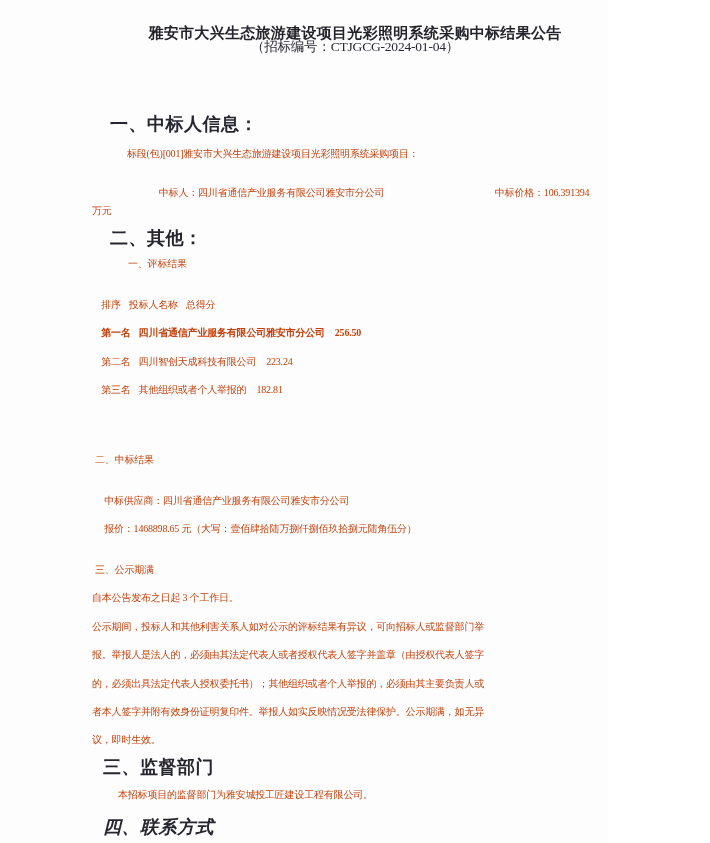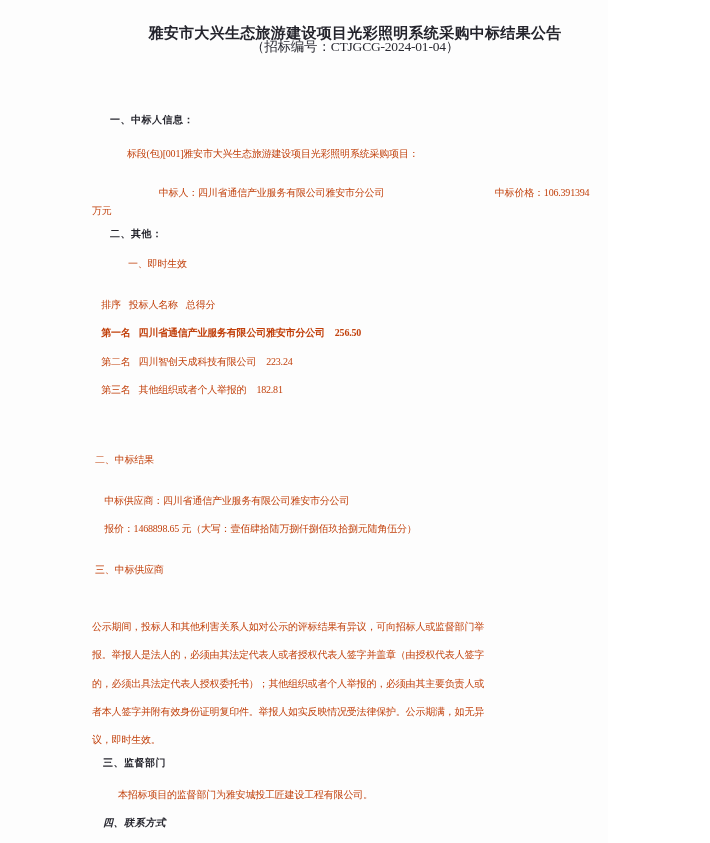--- a/index.html
+++ b/index.html
@@ -19,21 +19,21 @@
     position:absolute;
     white-space:pre;
     font-size:10px;
     letter-spacing:-0.2px;
     color:#c2410c;
     line-height:1;
   }
   .center{left:0;width:710px;text-align:center;}
   .title{font-size:15px;font-weight:bold;color:#24242c;letter-spacing:0.3px;}
   .subtitle{font-size:13.5px;color:#2a2a32;}
-  .h-bold{font-size:10px;font-weight:bold;color:#26262e;letter-spacing:0.5px;}
+  .h-bold{font-size:18px;font-weight:bold;color:#26262e;letter-spacing:0.5px;}
   .gap-sm{margin-right:8px;}
   .gap-md{margin-right:10px;}
   .price-seg{position:absolute;left:481px;top:0;white-space:pre;}
   .winner-wrap{width:710px;height:16px;}
   .stamp-svg{position:absolute;left:615px;top:228px;opacity:0.88;}
 </style>
 </head>
 <body>
 
 <div class="page">
@@ -48,21 +48,21 @@
     <span style="position:absolute;left:145px;top:0;white-space:pre;">
       <span>中标人：</span><span>四川省通信产业服务有限公司雅安市分公司</span>
     </span>
     <span class="price-seg">
       <span>中标价格：</span><span>106.391394</span>
     </span>
   </div>
   <div class="line" style="left:92px;top:206px;">万元</div>
 
   <div class="line h-bold" style="left:110px;top:229px;">二、其他：</div>
-  <div class="line" style="left:128px;top:259px;">一、即时生效</div>
+  <div class="line" style="left:128px;top:259px;">一、评标结果</div>
 
   <div class="line" style="left:92px;top:290px;">
     <span class="gap-sm">排序</span><span class="gap-sm">投标人名称</span><span>总得分</span>
   </div>
 
   <div class="line" style="left:92px;top:318px;font-weight:bold;">
     <span class="gap-sm">第一名</span><span class="gap-md">四川省通信产业服务有限公司雅安市分公司</span><span>256.50</span>
   </div>
   <div class="line" style="left:92px;top:347px;">
     <span class="gap-sm">第二名</span><span class="gap-md">四川智创天成科技有限公司</span><span>223.24</span>
@@ -72,21 +72,22 @@
   </div>
 
   <div class="line" style="left:95px;top:455px;">二、中标结果</div>
   <div class="line" style="left:95px;top:486px;">
     <span>中标供应商：</span><span>四川省通信产业服务有限公司雅安市分公司</span>
   </div>
   <div class="line" style="left:95px;top:514px;">
     <span>报价：</span><span>1468898.65 元</span><span>（大写：壹佰肆拾陆万捌仟捌佰玖拾捌元陆角伍分）</span>
   </div>
 
-  <div class="line" style="left:95px;top:565px;">三、中标供应商</div>
+  <div class="line" style="left:95px;top:565px;">三、公示期满</div>
+  <div class="line" style="left:92px;top:593px;">自本公告发布之日起 3 个工作日。</div>
 
   <div class="line" style="left:92px;top:650px;">报。举报人是法人的，必须由其法定代表人或者授权代表人签字并盖章（由授权代表人签字</div>
   <div class="line" style="left:92px;top:622px;">公示期间，投标人和其他利害关系人如对公示的评标结果有异议，可向招标人或监督部门举</div>
   <div class="line" style="left:92px;top:679px;">的，必须出具法定代表人授权委托书）；其他组织或者个人举报的，必须由其主要负责人或</div>
   <div class="line" style="left:92px;top:707px;">者本人签字并附有效身份证明复印件。举报人如实反映情况受法律保护。公示期满，如无异</div>
   <div class="line" style="left:92px;top:735px;">议，即时生效。</div>
 
   <div class="line h-bold" style="left:103px;top:758px;">三、监督部门</div>
   <div class="line" style="left:118px;top:790px;">本招标项目的监督部门为雅安城投工匠建设工程有限公司。</div>
 

